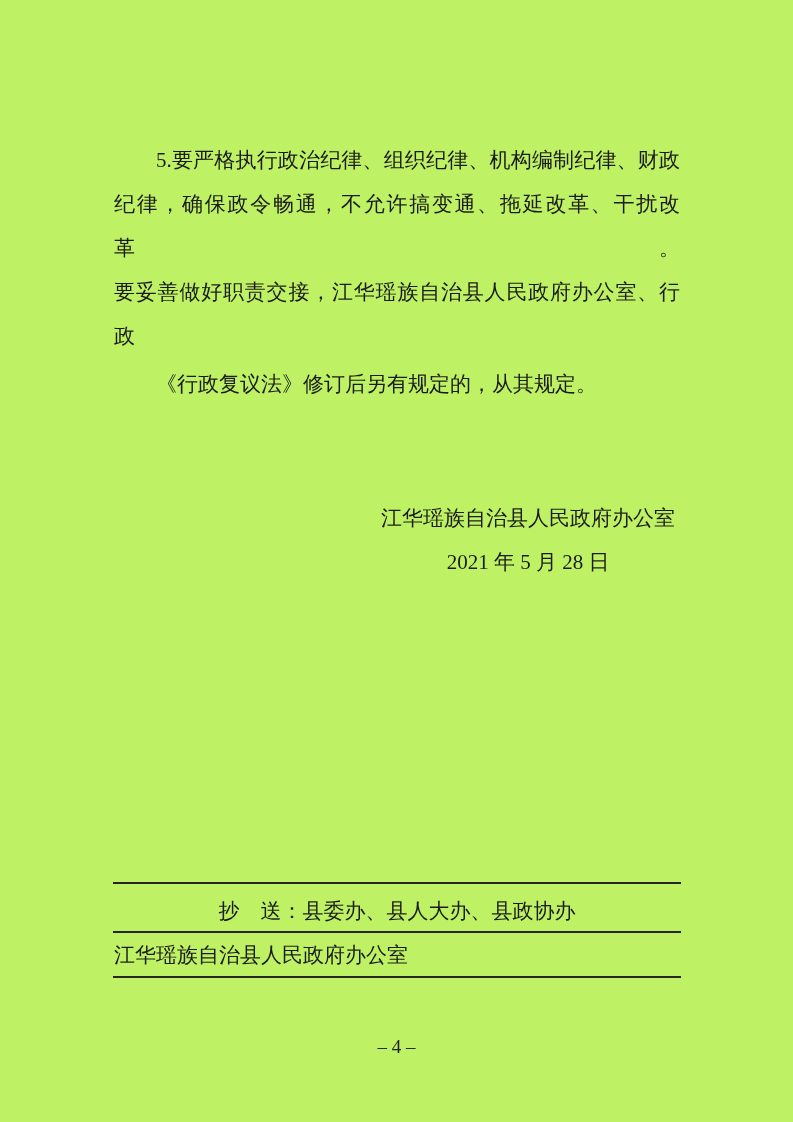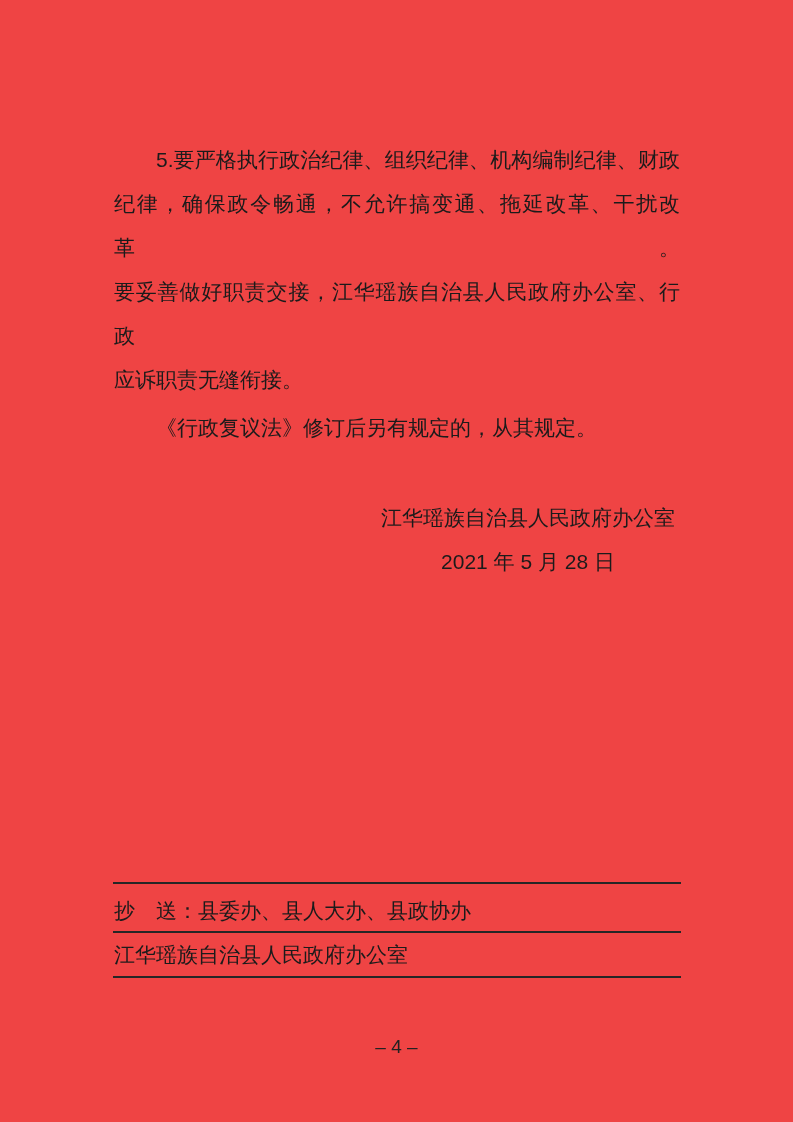--- a/index.html
+++ b/index.html
@@ -4,22 +4,22 @@
 <style>
   html, body {
     margin: 0;
     padding: 0;
     background: #ffffff;
   }
   .page {
     position: relative;
     width: 793px;
     height: 1122px;
-    background: #ef4444;
-    font-family: Liberation Sans, sans-serif;
+    background: #bef264;
+    font-family: Liberation Serif, serif;
     color: #1b1b1b;
     overflow: hidden;
   }
   
   .body-text {
     position: absolute;
     left: 114px;
     top: 138px;
     width: 566px;
     font-size: 21px;
@@ -63,20 +63,21 @@
   .rule3 { top: 976px; height: 2px; }
   
   .cc-row {
     position: absolute;
     left: 114px;
     top: 889px;
     width: 566px;
     font-size: 21px;
     line-height: 44px;
     white-space: nowrap;
+    text-align: center;
   }
   
   .imprint-row {
     position: absolute;
     left: 114px;
     top: 933px;
     width: 566px;
     display: flex;
     justify-content: space-between;
     font-size: 21px;
@@ -96,21 +97,20 @@
 </style>
 </head>
 <body>
 
 <div class="page">
 
   <div class="body-text">
     <div class="line indent just">5.要严格执行政治纪律、组织纪律、机构编制纪律、财政</div>
     <div class="line just">纪律，确保政令畅通，不允许搞变通、拖延改革、干扰改革。</div>
     <div class="line just">要妥善做好职责交接，江华瑶族自治县人民政府办公室、行政</div>
-    <div class="line">应诉职责无缝衔接。</div>
     <div class="line indent p2">《行政复议法》修订后另有规定的，从其规定。</div>
   </div>
 
   <div class="signature">
     <div class="sig-line">江华瑶族自治县人民政府办公室</div>
     <div class="sig-line">2021 年 5 月 28 日</div>
   </div>
 
   <div class="rule rule1"></div>
 

